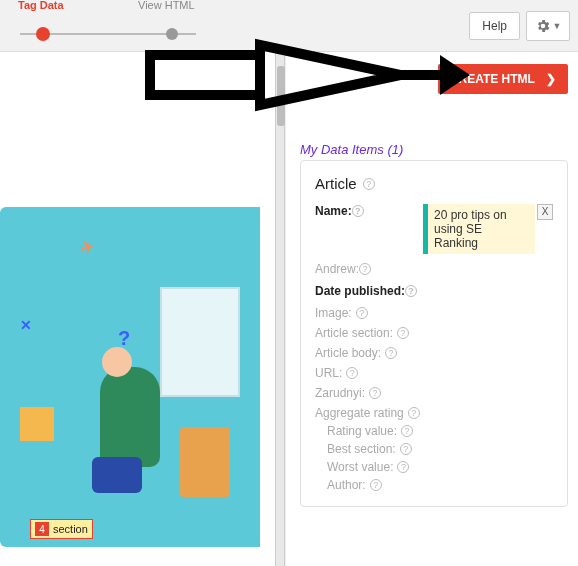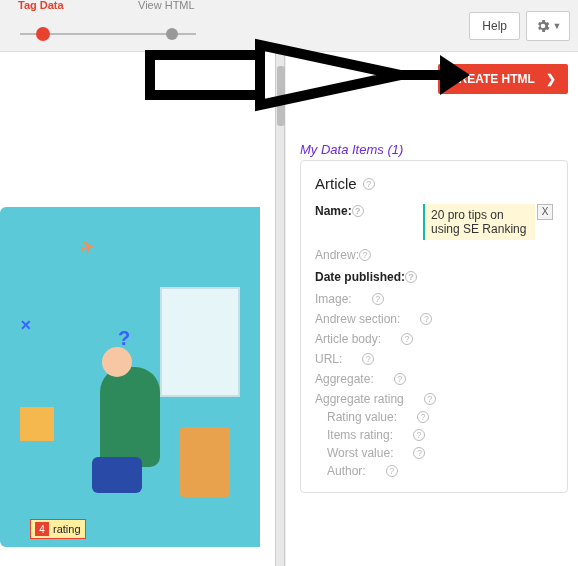--- a/index.html
+++ b/index.html
@@ -191,21 +191,21 @@
     align-items: center;
   }
   .row-label.bold { color: #222; font-weight: bold; }
   .row-value {
     flex: 1;
     font-size: 12px;
     color: #333;
   }
   .value-box {
     background: #fff7d6;
-    border-left: 2px solid #14b8a6;
+    border-left: 5px solid #14b8a6;
     padding: 4px 6px;
     position: relative;
   }
   .close-x {
     position: absolute;
     right: -18px;
     top: 0;
     width: 16px; height: 16px;
     border: 1px solid #bbb;
     background: #f4f4f4;
@@ -235,21 +235,21 @@
     font-size: 9px;
     line-height: 11px;
     text-align: center;
     color: #bbb;
   }
   .sub-label {
     color: #aaa;
     font-size: 12px;
     display: flex;
     align-items: center;
-    gap: 20px;
+    gap: 4px;
     margin: 6px 0 4px 0;
   }
   .sub-items { padding-left: 12px; }
   .sub-items .sub-label { margin: 4px 0; }
   .arrow-overlay {
     position: absolute;
     left: 140px;
     top: 25px;
     pointer-events: none;
     z-index: 100;
@@ -295,21 +295,21 @@
       <div class="x-mark" style="left:20px;top:110px">✕</div>
       <div class="q-bubble" style="left:118px;top:120px">?</div>
       <div class="illus-box square" style="left:20px;top:200px;width:34px;height:34px"></div>
       <div class="illus-box" style="left:160px;top:80px;width:80px;height:110px;background:#e6f5f8;border:2px solid #c8e0e5"></div>
       <div class="illus-box" style="left:100px;top:160px;width:60px;height:100px;background:#2f8a5b;border-radius:25px 25px 10px 10px"></div>
       <div class="illus-box" style="left:102px;top:140px;width:30px;height:30px;background:#f7c7a3;border-radius:50%"></div>
       <div class="illus-box" style="left:92px;top:250px;width:50px;height:36px;background:#2a4aa8;border-radius:6px"></div>
       <div class="illus-box" style="left:180px;top:220px;width:50px;height:70px;background:#e8a24e;border-radius:4px"></div>
       <div class="tag-badge">
         <span class="tag-num">4</span>
-        <span>rating</span>
+        <span>section</span>
       </div>
     </div>
   </div>
 
   <div class="mid-scroll">
     <div class="scroll-thumb"></div>
   </div>
 
   <div class="right-pane">
     <button class="create-btn">
@@ -350,46 +350,46 @@
           <span>Date published:</span>
           <span class="help-circ">?</span>
         </div>
       </div>
 
       <div class="sub-label">
         <span>Image:</span>
         <span class="help-circ">?</span>
       </div>
       <div class="sub-label">
-        <span>Andrew section:</span>
+        <span>Article section:</span>
         <span class="help-circ">?</span>
       </div>
       <div class="sub-label">
         <span>Article body:</span>
         <span class="help-circ">?</span>
       </div>
       <div class="sub-label">
         <span>URL:</span>
         <span class="help-circ">?</span>
       </div>
       <div class="sub-label">
-        <span>Aggregate:</span>
+        <span>Zarudnyi:</span>
         <span class="help-circ">?</span>
       </div>
       <div class="sub-label">
         <span>Aggregate rating</span>
         <span class="help-circ">?</span>
       </div>
       <div class="sub-items">
         <div class="sub-label">
           <span>Rating value:</span>
           <span class="help-circ">?</span>
         </div>
         <div class="sub-label">
-          <span>Items rating:</span>
+          <span>Best section:</span>
           <span class="help-circ">?</span>
         </div>
         <div class="sub-label">
           <span>Worst value:</span>
           <span class="help-circ">?</span>
         </div>
         <div class="sub-label">
           <span>Author:</span>
           <span class="help-circ">?</span>
         </div>

